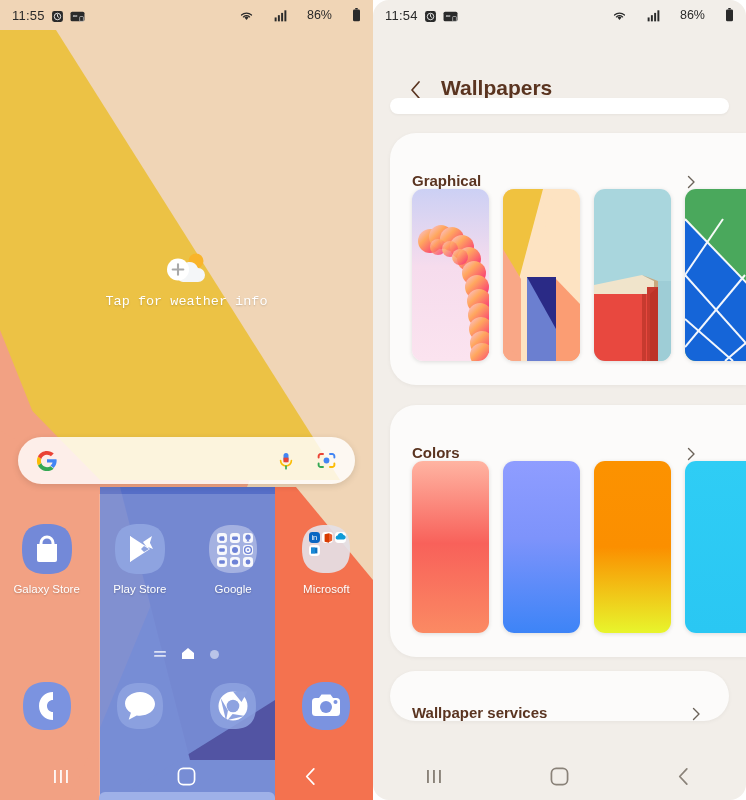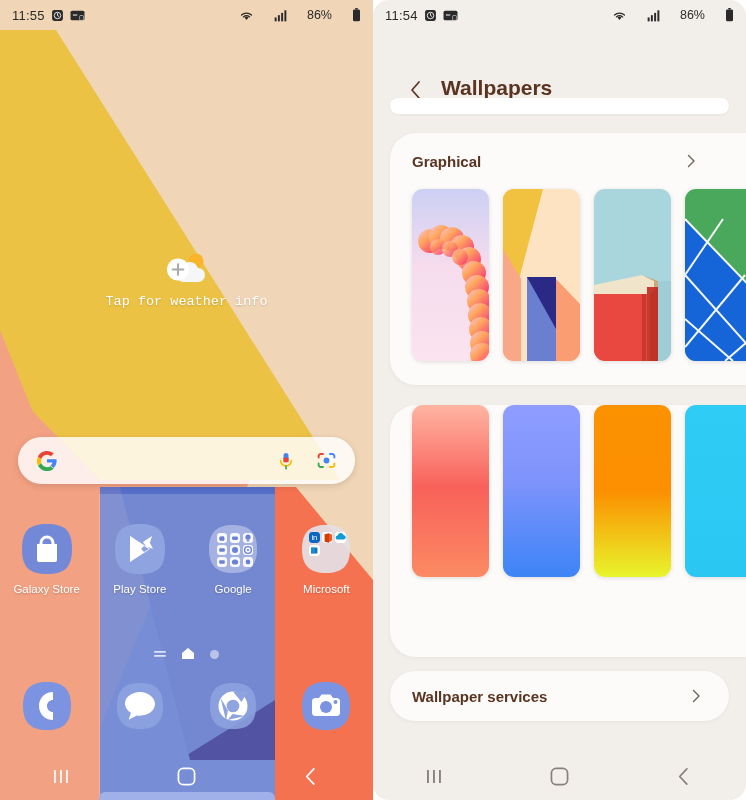--- a/index.html
+++ b/index.html
@@ -7,21 +7,21 @@
   .screens{display:flex;width:746px;height:800px;}
   .screen{position:relative;width:373px;height:800px;overflow:hidden;}
 
   
   #home{background:#f0d5b6;}
   .wp{position:absolute;inset:0;overflow:hidden;}
   .wp svg{display:block;width:373px;height:800px;}
 
   .statusbar{position:absolute;top:0;left:0;right:0;height:30px;display:flex;
     align-items:center;justify-content:space-between;padding:0 12px;box-sizing:border-box;z-index:30;}
-  .sb-left{display:flex;align-items:center;gap:6px;}
+  .sb-left{display:flex;align-items:flex-end;gap:6px;}
   .sb-right{display:flex;align-items:center;gap:20px;}
   .sb-time{font-size:13px;letter-spacing:.2px;}
   .sb-pct{font-size:12.5px;}
   #home .statusbar{color:#2a2a2a;}
   #wall .statusbar{color:#2a2a2a;}
   .ic{display:inline-block;line-height:0;}
 
   .weather{position:absolute;left:0;right:0;top:250px;text-align:center;z-index:20;}
   .weather-icon{position:relative;width:56px;height:36px;margin:0 auto 8px;}
   .weather-text{color:#ffffff;font-size:13.5px;text-shadow:0 1px 2px rgba(0,0,0,.18);font-family:Liberation Mono, monospace;}
@@ -63,21 +63,21 @@
 
   .peek-card{position:absolute;top:98px;left:17px;right:17px;height:16px;background:#ffffff;
     border-radius:26px;box-shadow:0 1px 3px rgba(0,0,0,.05);}
 
   .card{position:absolute;left:17px;right:0;background:#fcfbfa;border-radius:26px 0 0 26px;
     box-shadow:0 1px 4px rgba(0,0,0,.05);overflow:hidden;}
   #card-graphical{top:133px;height:252px;}
   #card-colors{top:405px;height:252px;}
   #card-services{top:671px;height:50px;border-radius:26px;right:17px;}
 
-  .card-head{height:56px;display:flex;align-items:center;justify-content:space-between;
+  .card-head{height:56px;display:flex;align-items:flex-end;justify-content:space-between;
     padding:0 22px 0 22px;box-sizing:border-box;}
   #card-services .card-head{height:50px;}
   .card-title{font-size:15px;font-weight:bold;color:#5a3420;}
   .chev{width:14px;height:14px;}
   .card-head .chev{margin-right:26px;}
   #card-services .card-head .chev{margin-right:4px;}
 
   .thumbs{display:flex;gap:14px;padding:0 22px;}
   .thumb{width:77px;height:172px;border-radius:11px;overflow:hidden;flex:0 0 auto;
     box-shadow:0 1px 4px rgba(0,0,0,.13);}
@@ -504,20 +504,28 @@
               <path d="M38 30 L0 86"></path>
               <path d="M60 86 L0 158"></path>
               <path d="M77 140 L40 172"></path>
             </g>
           </svg>
         </div>
       </div>
     </div>
 
     <div class="card" id="card-colors">
+      <div class="card-head">
+        <span class="card-title">Colors</span>
+        <span class="chev">
+          <svg width="14" height="14" viewBox="0 0 14 14">
+              <path d="M4.5 1.5L10 7l-5.5 5.5" fill="none" stroke="#6b6258" stroke-width="1.4" stroke-linecap="round" stroke-linejoin="round"></path>
+            </svg>
+        </span>
+      </div>
       <div class="thumbs">
         <div class="swatch" style="background:linear-gradient(180deg,#ffb4a2 0%,#f8615a 48%,#fb8a63 100%);"></div>
         <div class="swatch" style="background:linear-gradient(180deg,#8f9dff 0%,#7d93fb 45%,#3d84f7 100%);"></div>
         <div class="swatch" style="background:linear-gradient(180deg,#fc9200 0%,#fb8f00 50%,#e8f52c 100%);"></div>
         <div class="swatch" style="background:linear-gradient(180deg,#2fcdf5 0%,#2ac7f3 100%);"></div>
       </div>
     </div>
 
     <div class="card" id="card-services">
       <div class="card-head">

